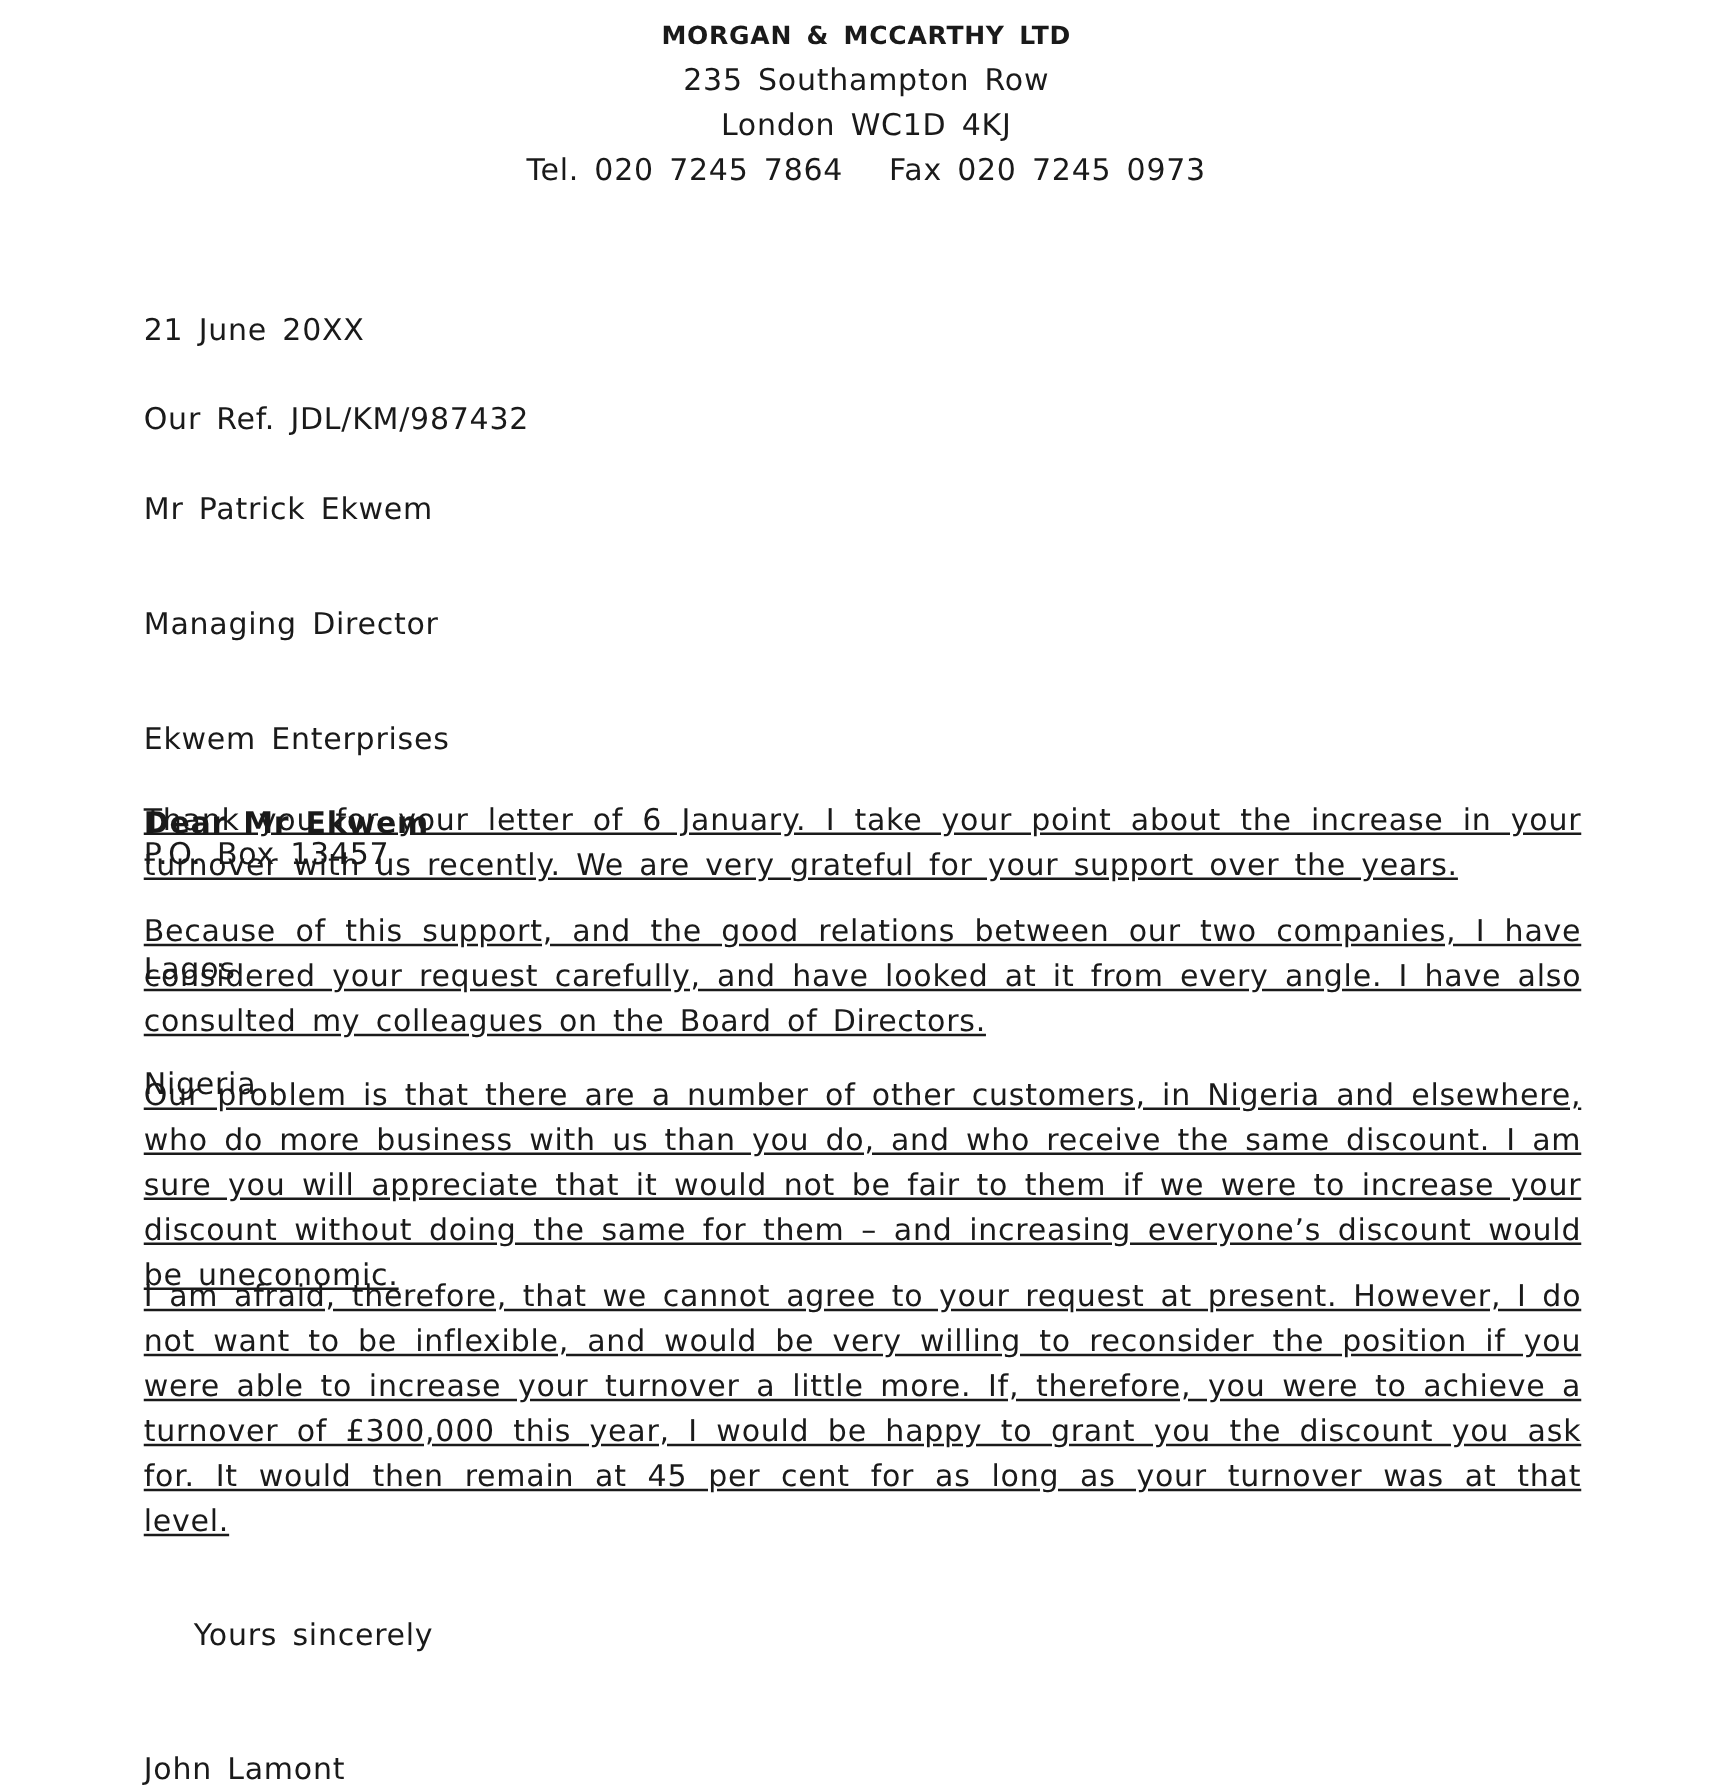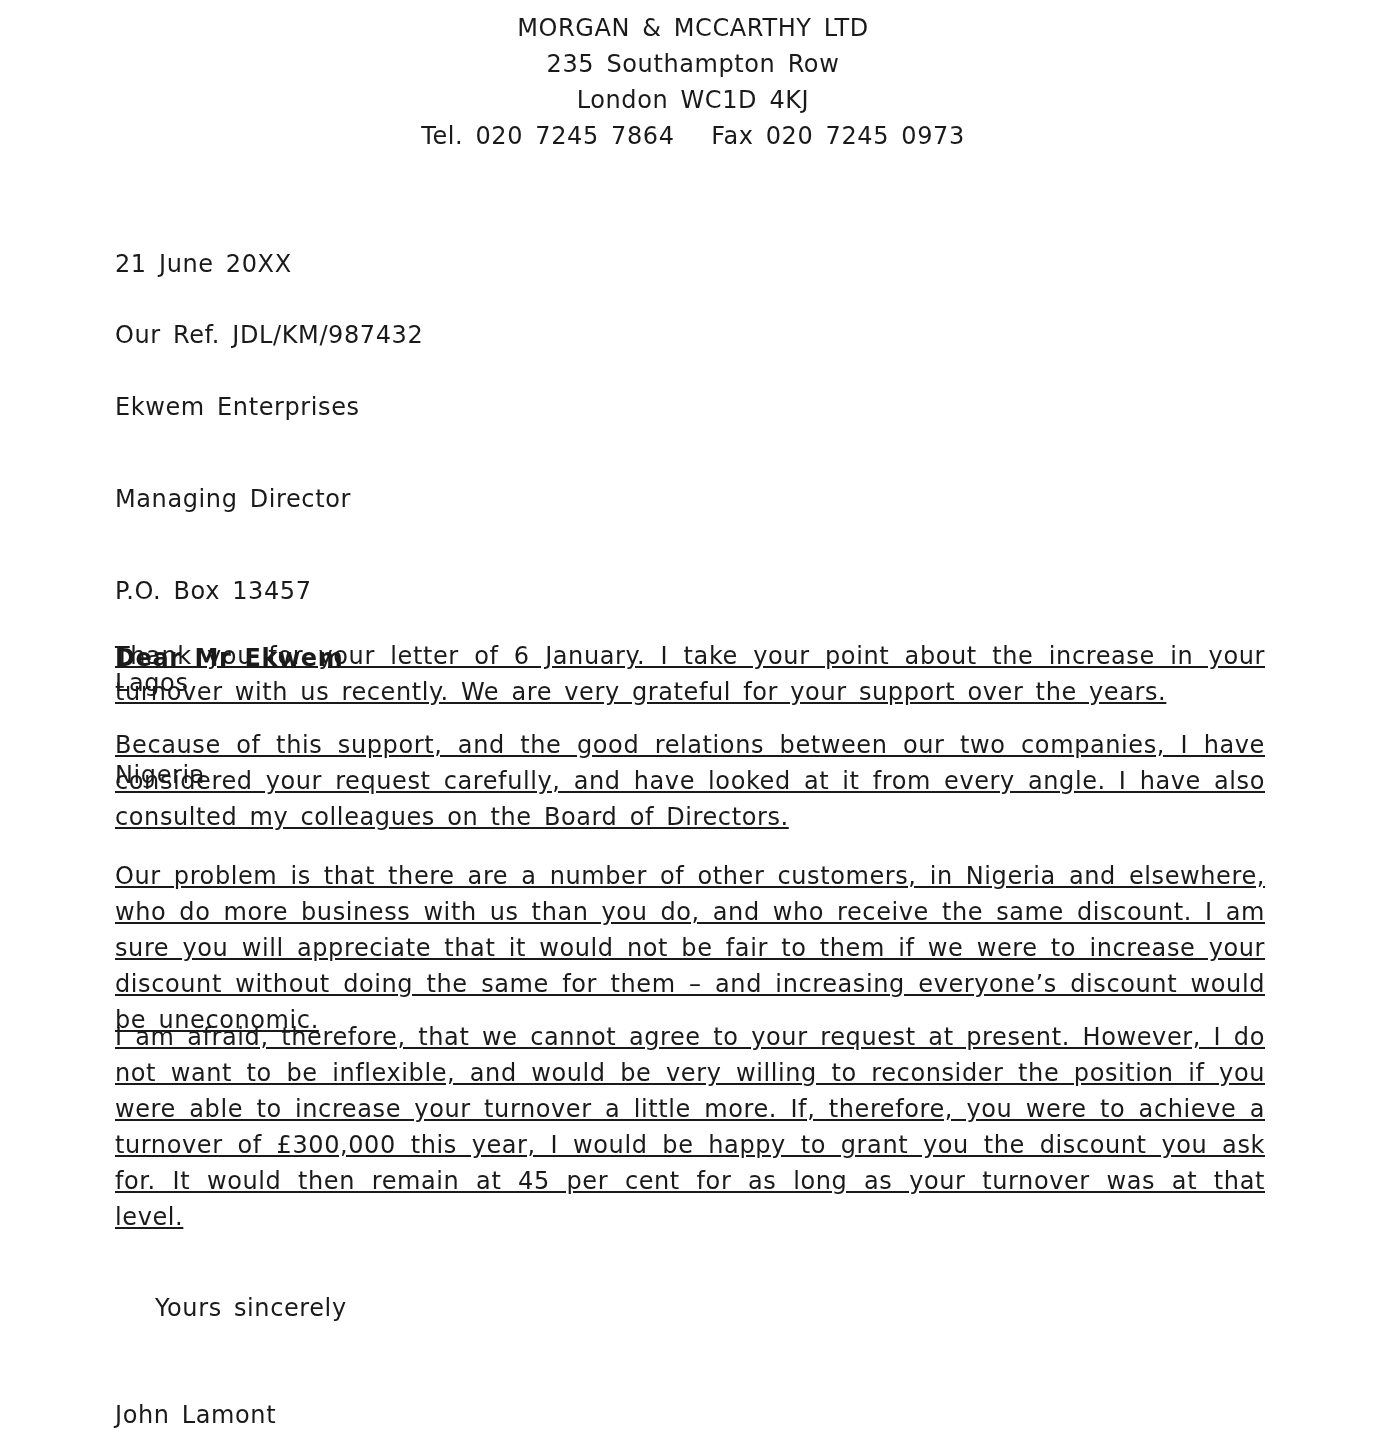--- a/index.html
+++ b/index.html
@@ -24,22 +24,22 @@
       left: 0;
       width: 1386px;
       text-align: center;
     }
     .letterhead div {
       height: 36px;
       line-height: 36px;
       white-space: pre;
     }
     .company {
-      font-weight: normal;
-      font-size: 24px;
+      font-weight: bold;
+      font-size: 20px;
     }
     .left-block {
       position: absolute;
       left: 115px;
       white-space: pre;
     }
     .line {
       height: 36px;
       line-height: 36px;
     }
@@ -64,22 +64,23 @@
 
 <div class="left-block" style="top:190px;">
   <div class="line">21 June 20XX</div>
 </div>
 
 <div class="left-block" style="top:261px;">
   <div class="line">Our Ref. JDL/KM/987432</div>
 </div>
 
 <div class="left-block" style="top:333px;">
+  <div class="line">Mr Patrick Ekwem</div>
+  <div class="line">Managing Director</div>
   <div class="line">Ekwem Enterprises</div>
-  <div class="line">Managing Director</div>
   <div class="line">P.O. Box 13457</div>
   <div class="line">Lagos</div>
   <div class="line">Nigeria</div>
 </div>
 
 <div class="left-block" style="top:584px;font-weight:bold;">
   <div class="line">Dear Mr Ekwem</div>
 </div>
 
 <div class="para" style="top:638px;">Thank you for your letter of 6 January. I take your point about the increase in your turnover with us recently. We are very grateful for your support over the years.</div>

